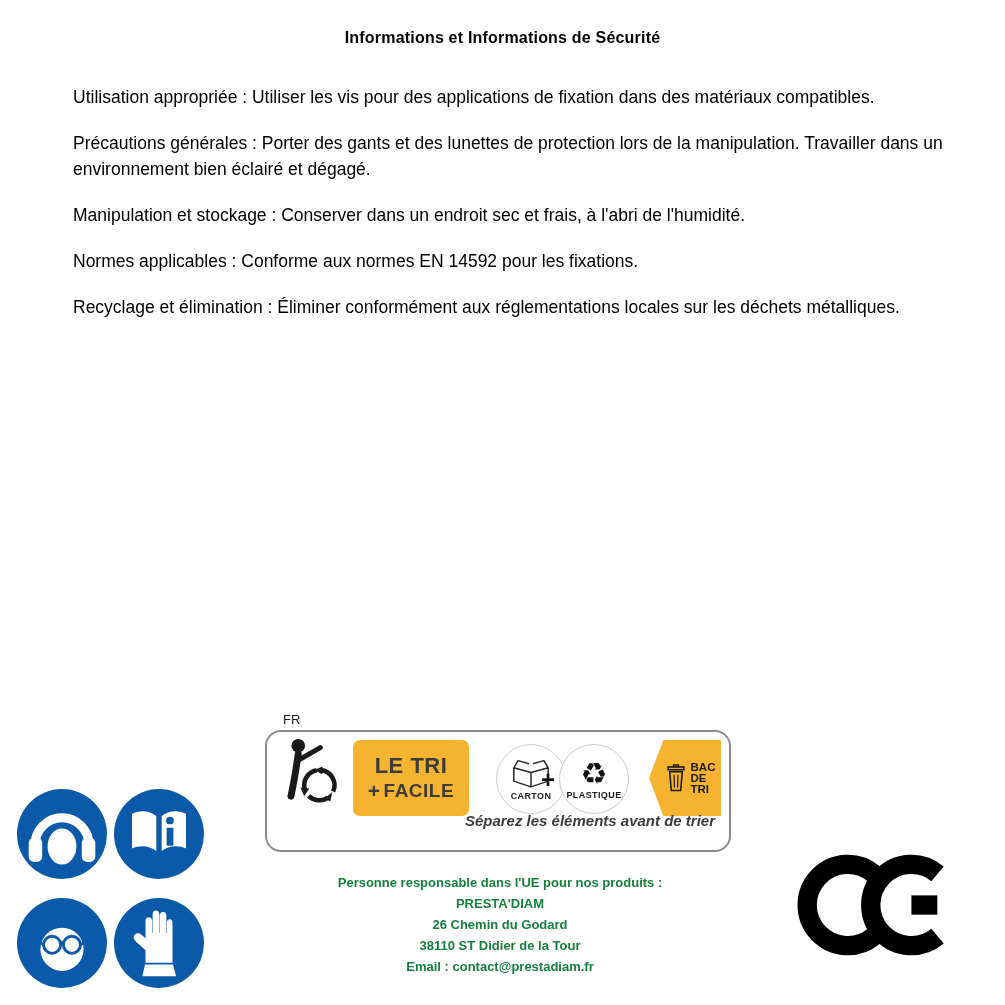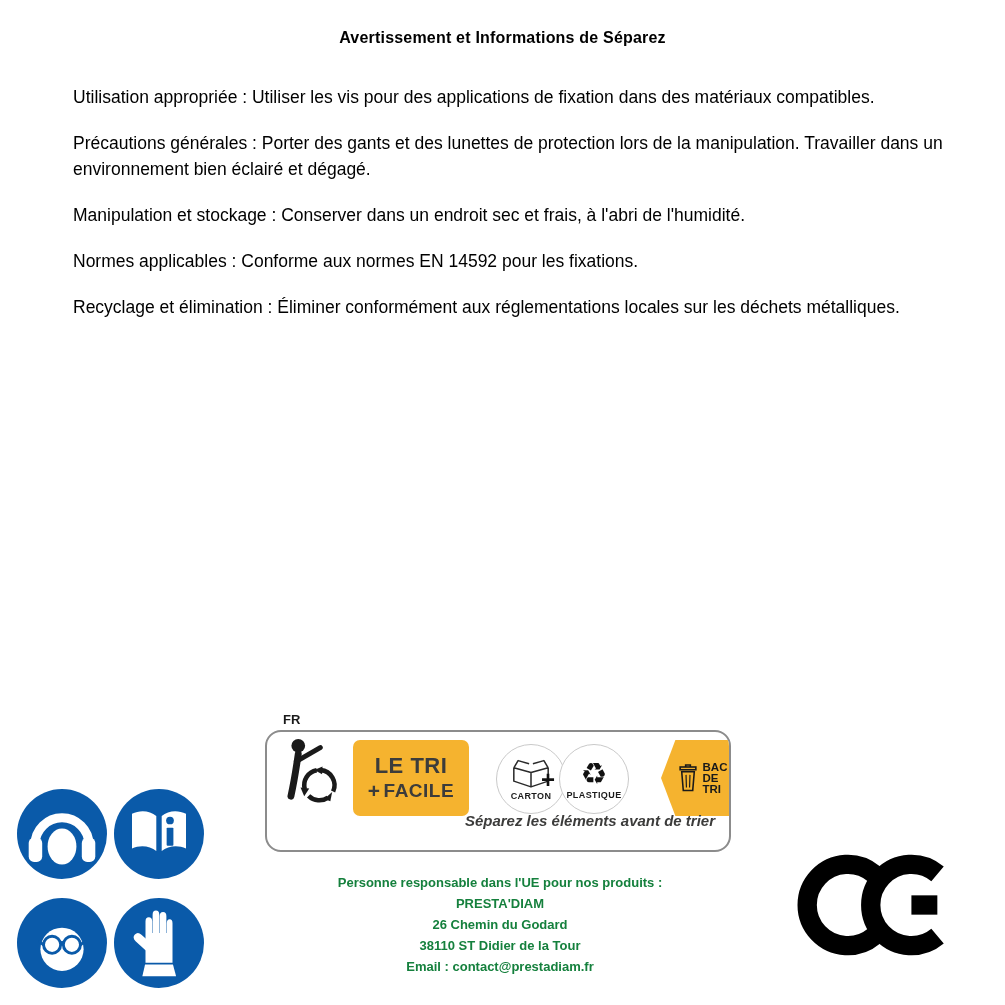--- a/index.html
+++ b/index.html
@@ -14,60 +14,60 @@
   .body-text p{margin:0 0 20px 0;}
 
   
   .icons{position:absolute;left:17px;top:789px;display:grid;
          grid-template-columns:90px 90px;grid-template-rows:90px 90px;
          column-gap:7px;row-gap:19px;}
   .icons svg{display:block;}
 
   
   .tri-label{position:absolute;left:265px;top:712px;width:466px;}
-  .fr-tag{font-weight:bold;font-size:13px;margin:0 0 3px 6px;color:#1a1a1a;padding-left:12px;}
+  .fr-tag{font-weight:normal;font-size:13px;margin:0 0 3px 6px;color:#1a1a1a;padding-left:12px;}
   .tri-box{position:relative;height:118px;border:2px solid #8c8c8c;border-radius:16px;
            background:#fff;overflow:hidden;}
   .triman{position:absolute;left:12px;top:5px;}
   .yellow-block{position:absolute;left:86px;top:8px;width:116px;height:76px;
                 background:#f5b32f;border-radius:7px;display:flex;flex-direction:column;
                 align-items:center;justify-content:center;font-weight:800;color:#3c3c3b;}
   .yellow-block .l1{font-size:22px;letter-spacing:.5px;}
   .yellow-block .l2{font-size:19px;letter-spacing:.5px;display:flex;align-items:center;}
   .yellow-block .plus{font-size:21px;font-weight:900;margin-right:3px;}
   .mat{position:absolute;top:12px;width:68px;height:68px;border:1px solid #c9c9c9;
        border-radius:50%;background:#fff;display:flex;flex-direction:column;
        align-items:center;justify-content:center;}
   .mat-carton{left:202px;margin-left:27px;}
   .mat-plast{left:292px;}
   .mat .mat-label{font-size:9px;font-weight:bold;letter-spacing:.4px;color:#1a1a1a;margin-top:1px;}
   .recycle-glyph{font-size:30px;line-height:30px;color:#111;}
   .sep-plus{position:absolute;left:270px;top:34px;width:22px;text-align:center;
             font-size:24px;font-weight:800;color:#111;}
-  .bac{position:absolute;left:394px;top:8px;width:72px;height:76px;background:#f5b32f;
+  .bac{position:absolute;left:382px;top:8px;width:72px;height:76px;background:#f5b32f;
        clip-path:polygon(20% 0,100% 0,100% 100%,20% 100%,0 50%);
        display:flex;align-items:center;justify-content:center;gap:4px;padding-left:10px;
        box-sizing:border-box;}
   .bac-lines{font-size:11.5px;font-weight:800;line-height:11px;color:#1a1a1a;}
   .tagline{position:absolute;right:14px;bottom:21px;font-style:italic;font-weight:bold;
            font-size:15px;color:#3c3c3b;}
 
   
   .address{position:absolute;left:270px;top:872px;width:460px;text-align:center;
            font-weight:bold;font-size:13px;line-height:21px;color:#15803d;}
 
   
   .ce{position:absolute;left:797px;top:854px;}
 </style>
 </head>
 <body>
 
 <div class="page">
 
-  <div class="title">Avertissement et Informations de Séparez</div>
+  <div class="title">Informations et Informations de Sécurité</div>
 
   <div class="body-text">
     <p>Utilisation appropriée : Utiliser les vis pour des applications de fixation dans des matériaux compatibles.</p>
     <p>Précautions générales : Porter des gants et des lunettes de protection lors de la manipulation. Travailler dans un environnement bien éclairé et dégagé.</p>
     <p>Manipulation et stockage : Conserver dans un endroit sec et frais, à l'abri de l'humidité.</p>
     <p>Normes applicables : Conforme aux normes EN 14592 pour les fixations.</p>
     <p>Recyclage et élimination : Éliminer conformément aux réglementations locales sur les déchets métalliques.</p>
   </div>
 
   <div class="icons">

